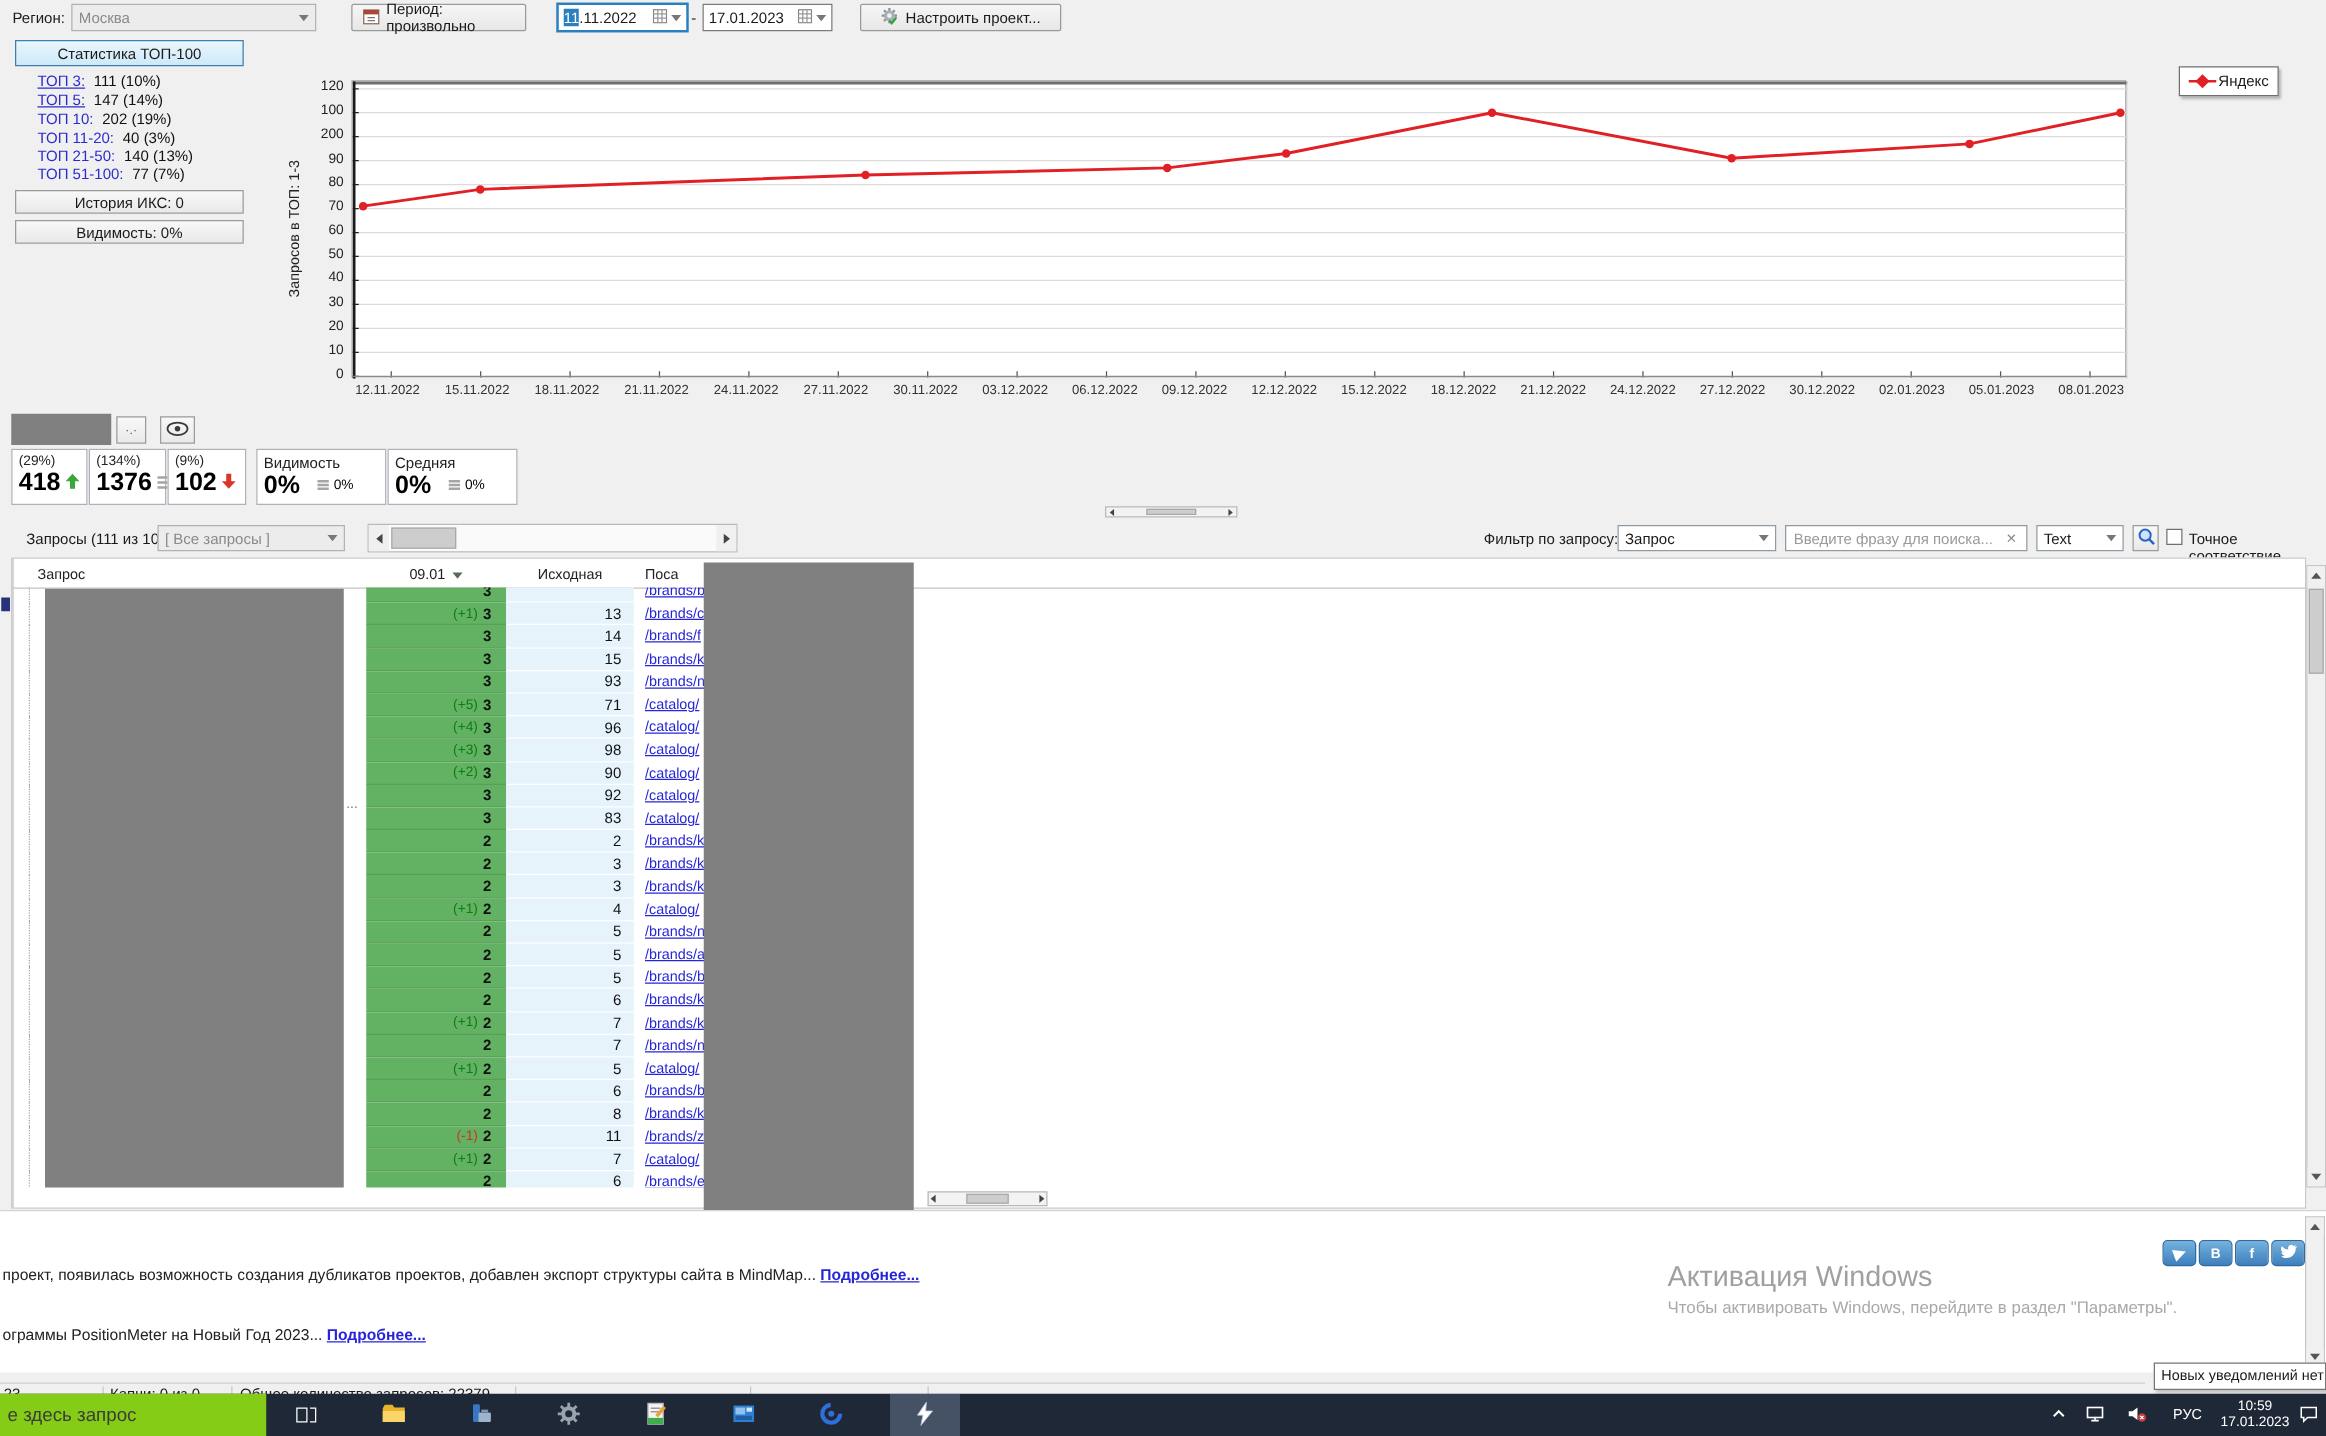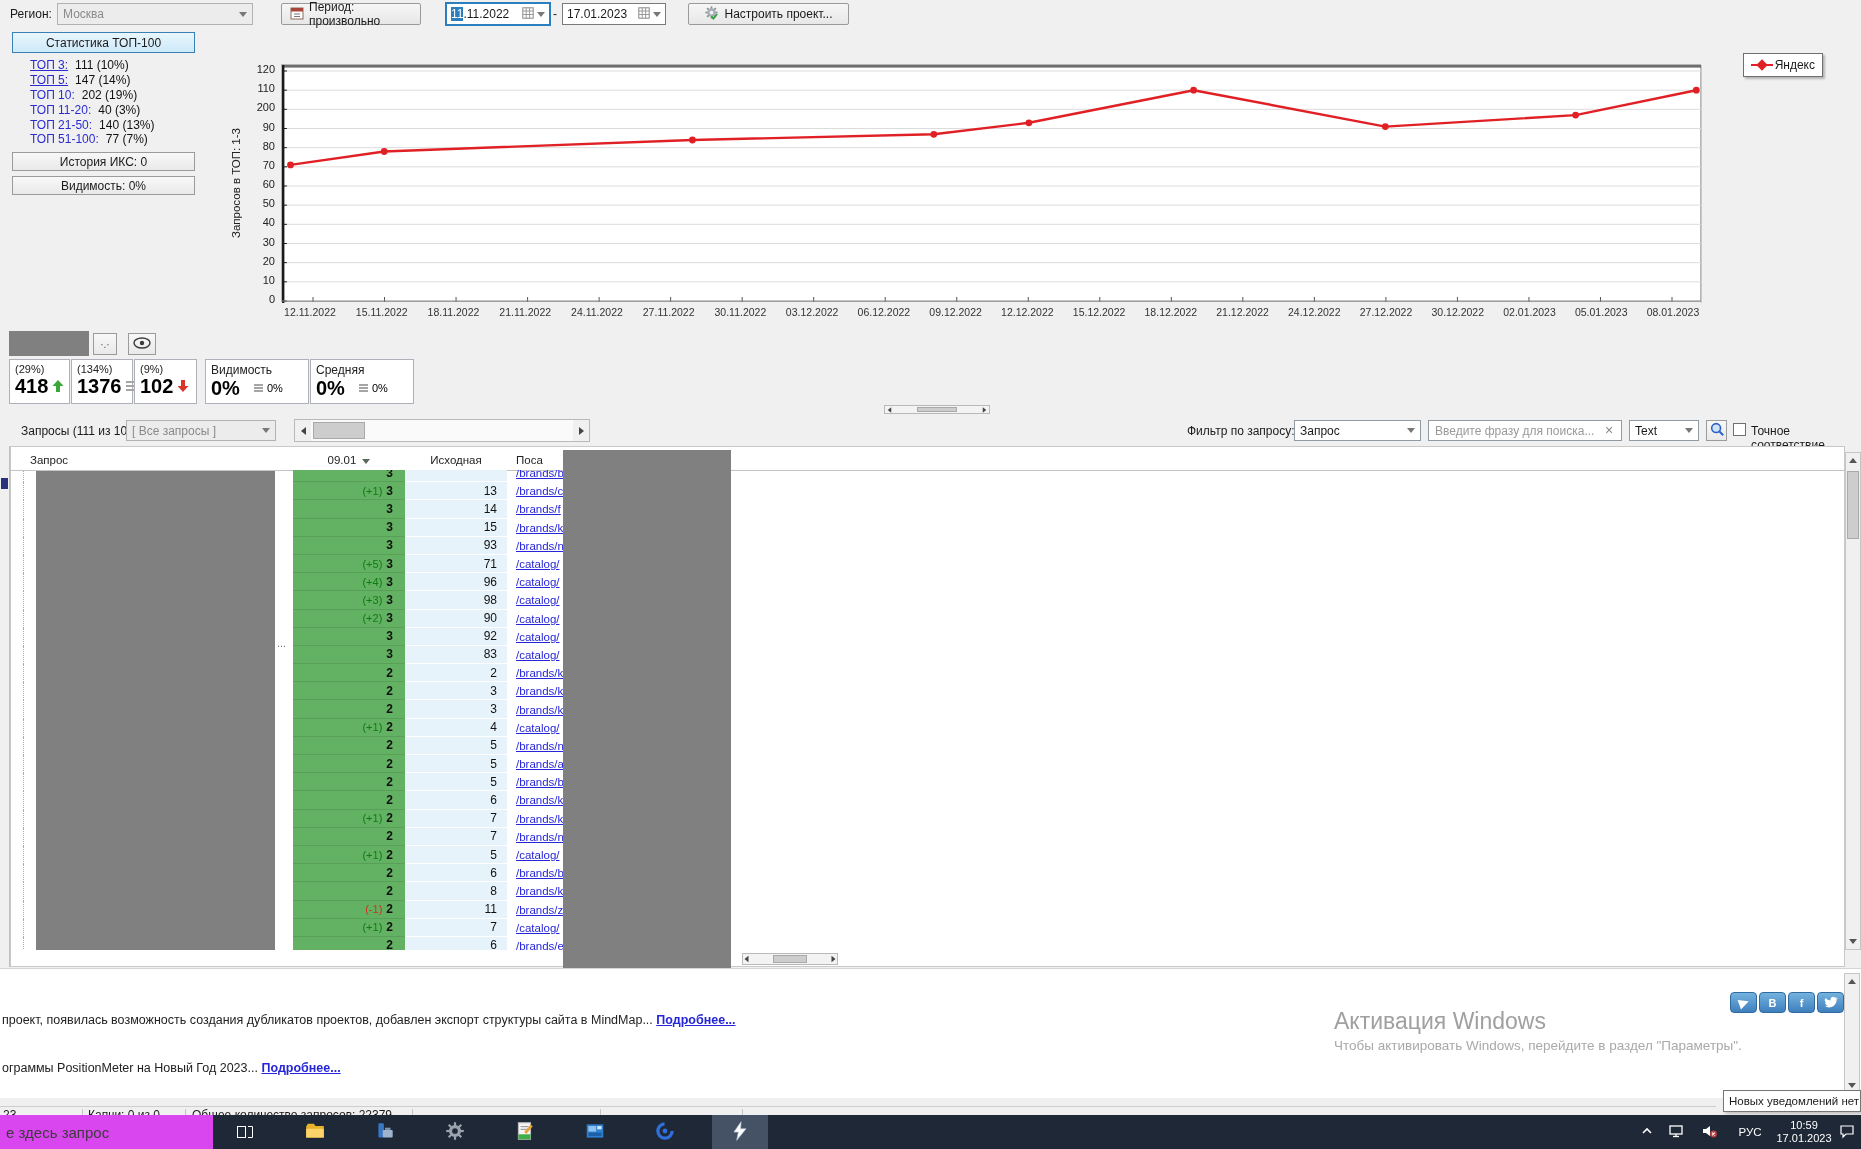--- a/index.html
+++ b/index.html
@@ -66,21 +66,21 @@
   #wm-sub{font-size:13.5px;color:#a9a9a9;}
   
   #statusbar{background:#f0f0f0;border-top:1px solid #cdcdcd;font-size:12px;color:#1a1a1a;}
   .vsep{position:absolute;top:2px;bottom:2px;width:1px;background:#c8c8c8;}
   #tooltip{background:#fff;border:1px solid #767676;box-shadow:2px 2px 3px rgba(0,0,0,.2);font-size:11.5px;display:flex;align-items:center;padding:0 5px;box-sizing:border-box;white-space:nowrap;}
   #taskbar{background:#1f2836;}
   .tbicon{width:40px;height:34px;display:flex;align-items:center;justify-content:center;}
   .tbicon.active{background:rgba(160,180,210,.30);}
   .traytxt{color:#fff;font-size:11.5px;}
   #clock{color:#fff;font-size:11px;text-align:center;line-height:13px;padding-top:4px;}
-  #tb-search{background:#d946ef;color:#3c3c3c;font-size:15px;display:flex;align-items:center;padding-left:6px;box-sizing:border-box;}
+  #tb-search{background:#84cc16;color:#3c3c3c;font-size:15px;display:flex;align-items:center;padding-left:6px;box-sizing:border-box;}
 </style>
 </head>
 <body>
 
 <div id="root">
 
   <div class="abs" style="left:10px;top:7px;">Регион:</div>
   <div class="abs dd disabled" style="left:57px;top:3px;width:196px;height:22px;">
     <span>Москва</span>
     <span class="chev"></span>
@@ -164,21 +164,21 @@
         <span class="statlbl">ТОП 51-100:</span>
         <span class="statval">77 (7%)</span>
       </div>
   </div>
   <div class="abs panelbtn" style="left:12px;top:152px;width:183px;height:19px;">История ИКС: 0</div>
   <div class="abs panelbtn" style="left:12px;top:176px;width:183px;height:19px;">Видимость: 0%</div>
 
   <div class="abs" style="left:117px;top:176px;width:240px;height:14px;transform:rotate(-90deg);text-align:center;font-size:11.5px;color:#222;">Запросов в ТОП: 1-3</div>
   <div id="yticks">
       <div class="ytick" style="top: 63px;">120</div>
-      <div class="ytick" style="top: 82.1667px;">110</div>
+      <div class="ytick" style="top: 82.1667px;">100</div>
       <div class="ytick" style="top: 101.333px;">200</div>
       <div class="ytick" style="top: 120.5px;">90</div>
       <div class="ytick" style="top: 139.667px;">80</div>
       <div class="ytick" style="top: 158.833px;">70</div>
       <div class="ytick" style="top: 178px;">60</div>
       <div class="ytick" style="top: 197.167px;">50</div>
       <div class="ytick" style="top: 216.333px;">40</div>
       <div class="ytick" style="top: 235.5px; text-align: right;">30</div>
       <div class="ytick" style="top: 254.667px;">20</div>
       <div class="ytick" style="top: 273.833px;">10</div>

